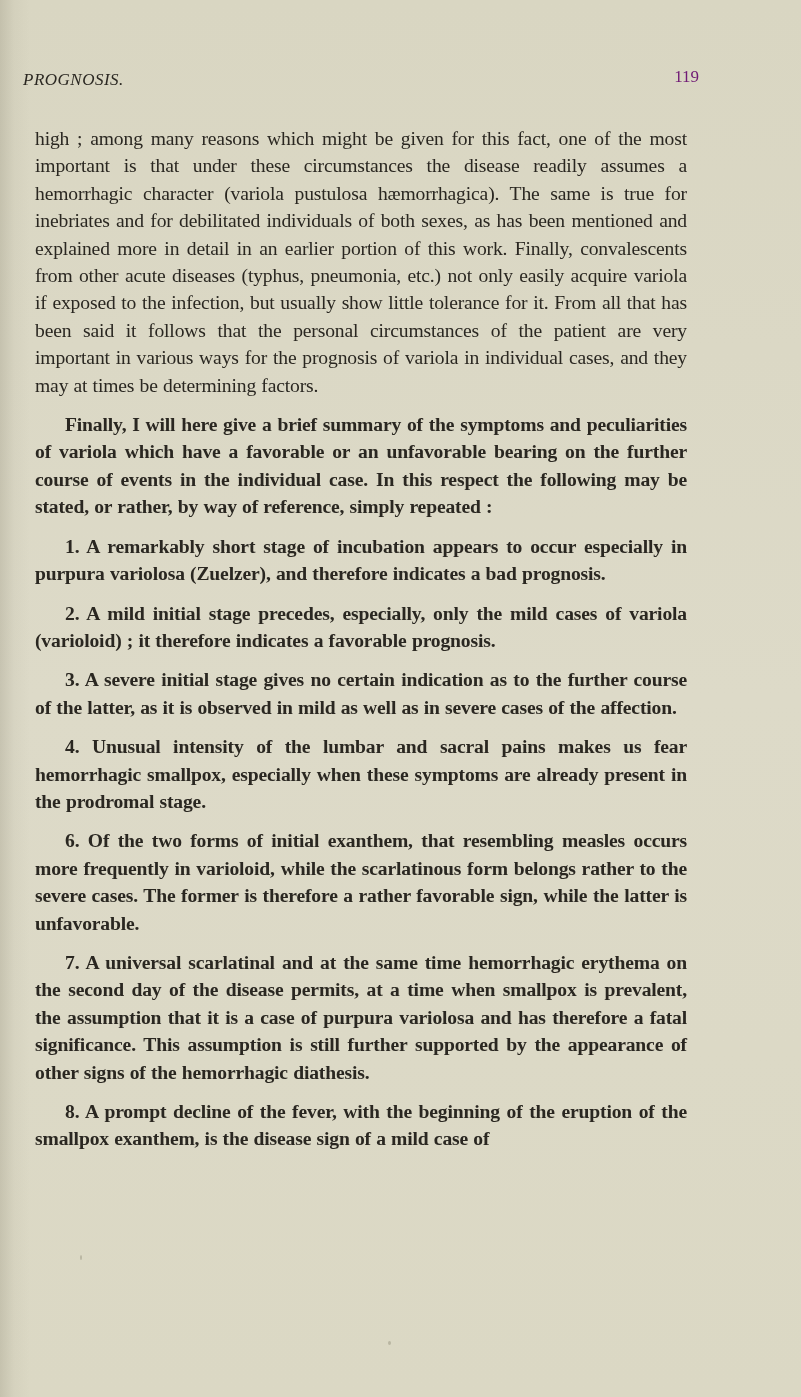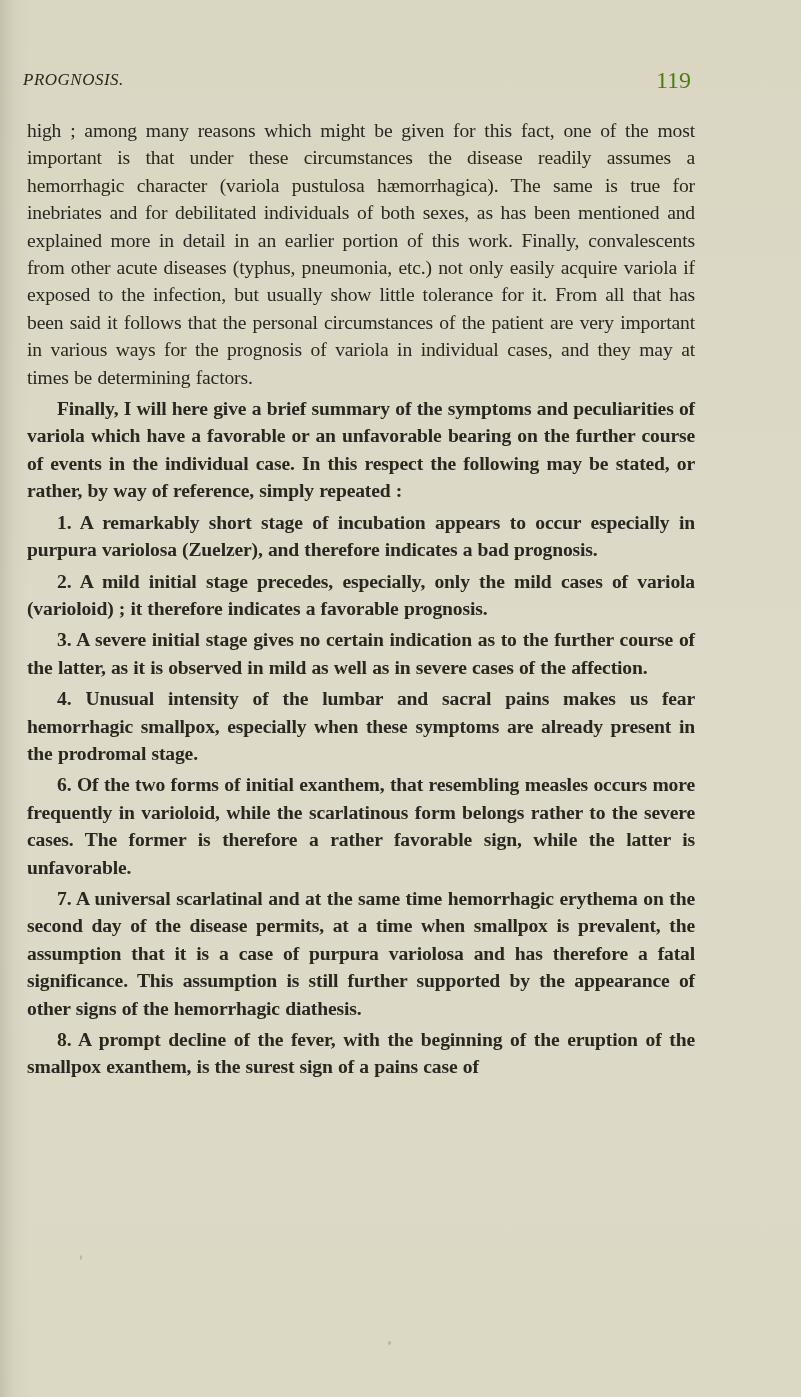--- a/index.html
+++ b/index.html
@@ -36,38 +36,38 @@
       left: 0;
       width: 676px;
       top: 0;
       font-style: italic;
       font-size: 17px;
       letter-spacing: 0.5px;
       color: #2b2822;
     }
     .page-number {
       position: absolute;
-      right: 8px;
+      right: 0;
       top: -3px;
-      font-size: 24px;
-      color: #4d7c0f;
+      font-size: 17px;
+      color: #701a75;
     }
     .body-text {
       position: absolute;
       top: 113px;
       left: 0;
       width: 676px;
       font-size: 19.6px;
       line-height: 27.4px;
       text-align: justify;
       letter-spacing: -0.15px;
       word-spacing: 0.5px;
     }
     .body-text p {
-      margin: 4px;
+      margin: 12px;
     }
     .indent {
       text-indent: 30px;
       font-weight: bold;
     }
     .item-number {
       display: inline;
     }
     .speck {
       position: absolute;
@@ -87,18 +87,18 @@
   <div class="body-text">
     <p>high ; among many reasons which might be given for this fact, one of the most important is that under these circumstances the disease readily assumes a hemorrhagic character (variola pustulosa hæmorrhagica). The same is true for inebriates and for debilitated individuals of both sexes, as has been mentioned and explained more in detail in an earlier portion of this work.  Finally, convalescents from other acute diseases (typhus, pneumonia, etc.) not only easily acquire variola if exposed to the infection, but usually show little tolerance for it.  From all that has been said it follows that the personal circumstances of the patient are very important in various ways for the prognosis of variola in individual cases, and they may at times be determining factors.</p>
     <p class="indent">Finally, I will here give a brief summary of the symptoms and peculiarities of variola which have a favorable or an unfavorable bearing on the further course of events in the individual case.  In this respect the following may be stated, or rather, by way of reference, simply repeated :</p>
 
     <p class="indent"><span class="item-number">1.</span> <span>A remarkably short stage of incubation appears to occur especially in purpura variolosa (Zuelzer), and therefore indicates a bad prognosis.</span></p>
     <p class="indent"><span class="item-number">2.</span> <span>A mild initial stage precedes, especially, only the mild cases of variola (varioloid) ; it therefore indicates a favorable prognosis.</span></p>
     <p class="indent"><span class="item-number">3.</span> <span>A severe initial stage gives no certain indication as to the further course of the latter, as it is observed in mild as well as in severe cases of the affection.</span></p>
     <p class="indent"><span class="item-number">4.</span> <span>Unusual intensity of the lumbar and sacral pains makes us fear hemorrhagic smallpox, especially when these symptoms are already present in the prodromal stage.</span></p>
     <p class="indent"><span class="item-number">6.</span> <span>Of the two forms of initial exanthem, that resembling measles occurs more frequently in varioloid, while the scarlatinous form belongs rather to the severe cases.  The former is therefore a rather favorable sign, while the latter is unfavorable.</span></p>
     <p class="indent"><span class="item-number">7.</span> <span>A universal scarlatinal and at the same time hemorrhagic erythema on the second day of the disease permits, at a time when smallpox is prevalent, the assumption that it is a case of purpura variolosa and has therefore a fatal significance.  This assumption is still further supported by the appearance of other signs of the hemorrhagic diathesis.</span></p>
-    <p class="indent" style="text-align-last: left;"><span class="item-number">8.</span> <span>A prompt decline of the fever, with the beginning of the eruption of the smallpox exanthem, is the surest sign of a pains case of</span></p>
+    <p class="indent" style="text-align-last: left;"><span class="item-number">8.</span> <span>A prompt decline of the fever, with the beginning of the eruption of the smallpox exanthem, is the disease sign of a mild case of</span></p>
   </div>
 </div>
 
 <div class="speck" style="left:388px; top:1341px; width:3px; height:4px;"></div>
 <div class="speck" style="left:80px; top:1255px; width:2px; height:5px;"></div>
 
 </body></html>

